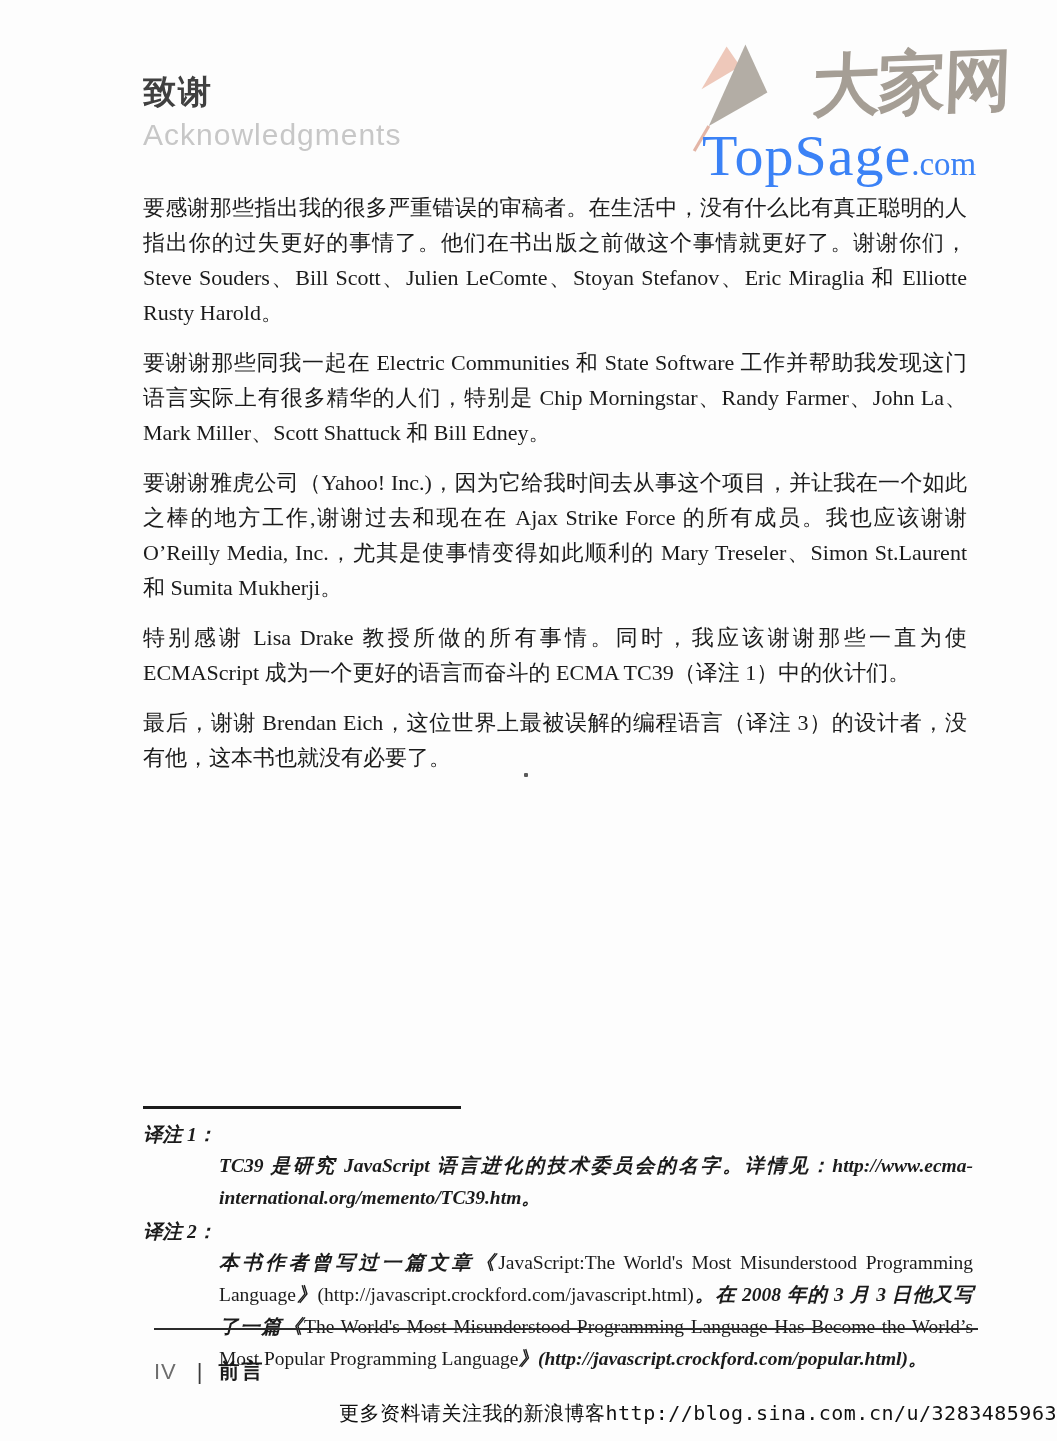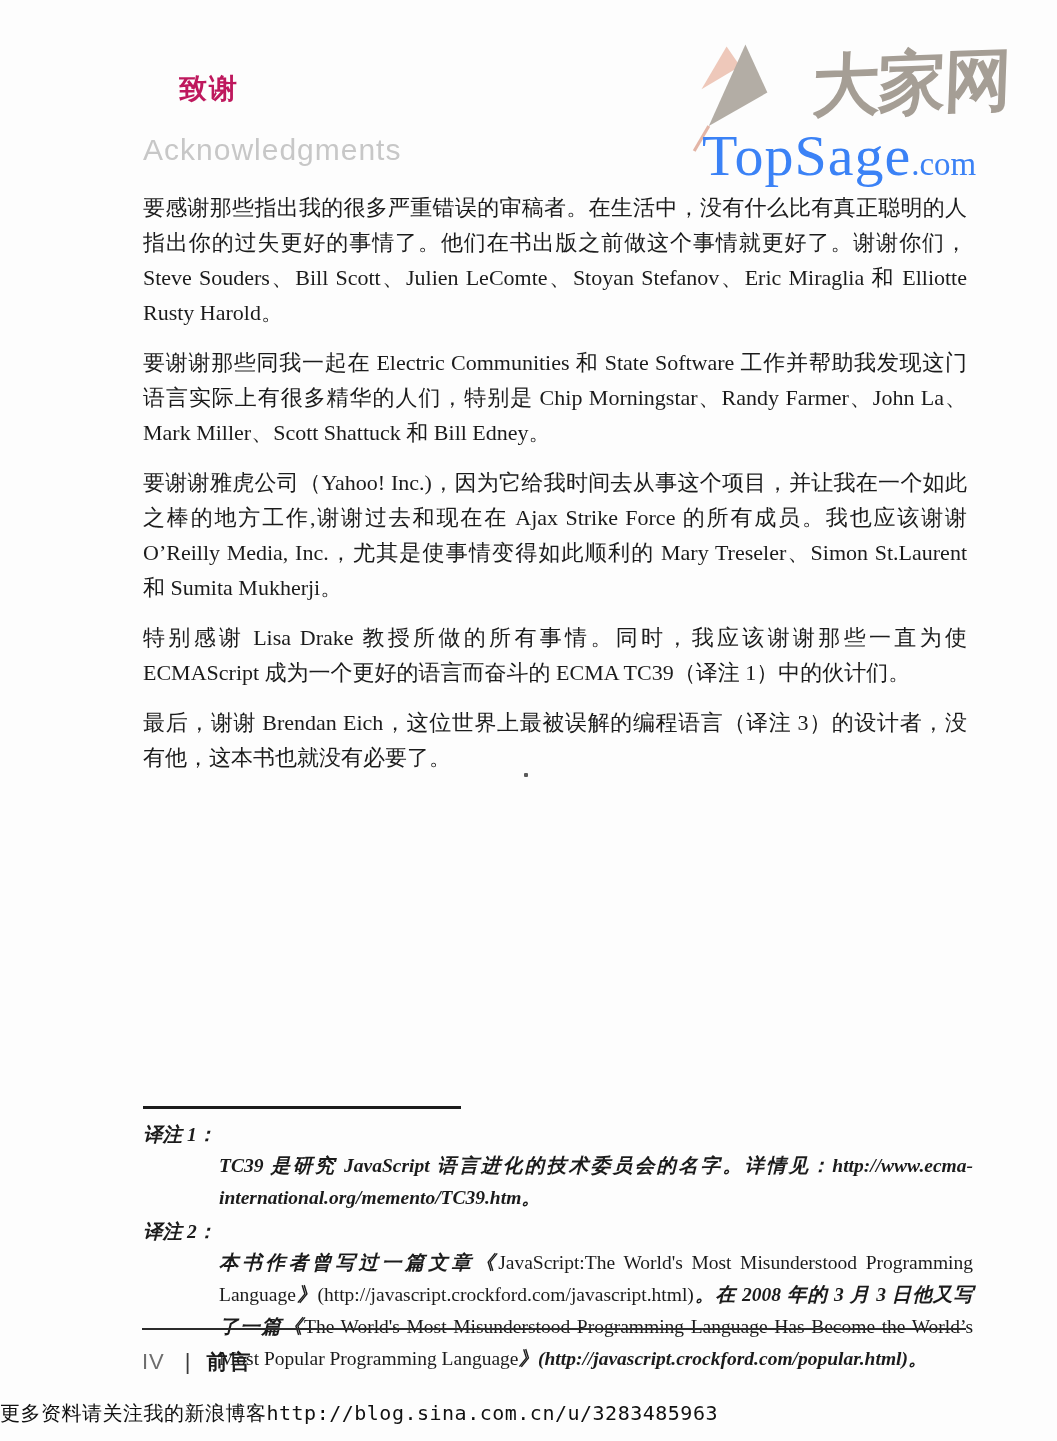--- a/index.html
+++ b/index.html
@@ -30,26 +30,25 @@
     font-family: "Liberation Serif", serif;
     color: #3b82f6; white-space: nowrap;
   }
   .wm-en .wm-site { font-size: 58px; letter-spacing: 1px; }
   .wm-en .wm-tld  { font-size: 33px; letter-spacing: 0px; }
 
   
   .header { position: absolute; left: 143px; top: 70px; z-index: 1; }
   .title-cn {
     font-family: "Liberation Sans", sans-serif;
-    font-size: 28px; font-weight: 700; color: #be185d;
+    font-size: 33px; font-weight: 700; color: #404040;
     letter-spacing: 2px;
-    margin-left: 36px;
   }
   .title-en {
-    margin-top: 25px;
+    margin-top: 3px;
     font-family: "Liberation Sans", sans-serif;
     font-size: 30px; font-weight: 400; color: #c7c7c7;
     letter-spacing: 1px;
   }
 
   
   .bodytext {
     position: absolute; left: 143px; top: 190px; width: 824px; z-index: 1;
   }
   .bodytext p {
@@ -73,34 +72,34 @@
     font-style: italic; font-weight: 600;
     white-space: nowrap;
   }
   .fn-text { flex: 1; text-align: justify; margin-top: 31px; }
   .fn-cn  { font-style: italic; font-weight: 600; }
   .fn-en  { font-style: normal; font-weight: 400; }
   .fn-url { font-style: italic; font-weight: 700; }
 
   
   .footer {
-    position: absolute; left: 142px; top: 1328px; width: 824px; z-index: 1;
+    position: absolute; left: 154px; top: 1328px; width: 824px; z-index: 1;
     border-top: 2.5px solid #2c2c2c;
-    padding-top: 18px;
+    padding-top: 27px;
     font-family: "Liberation Sans", sans-serif;
-    display: flex; align-items: center;
+    display: flex; align-items: flex-end;
   }
   .footer .pagenum { font-size: 22px; color: #6d6d6d; letter-spacing: 1px; }
   .footer .sep { font-size: 22px; color: #3a3a3a; margin: 0 16px 0 20px; font-weight: 300; }
   .footer .section { font-size: 21px; color: #1a1a1a; font-weight: 700; letter-spacing: 2px; }
 
   
   .bottom-note {
     position: absolute; left: 0; top: 1400px; width: 100%; z-index: 1;
-    text-align: left;
+    text-align: right;
     font-family: "DejaVu Sans Mono", monospace;
     font-size: 20px; color: #111;
     letter-spacing: 0.5px;
   }
 </style>
 </head>
 <body>
 
 <div class="page">
 

